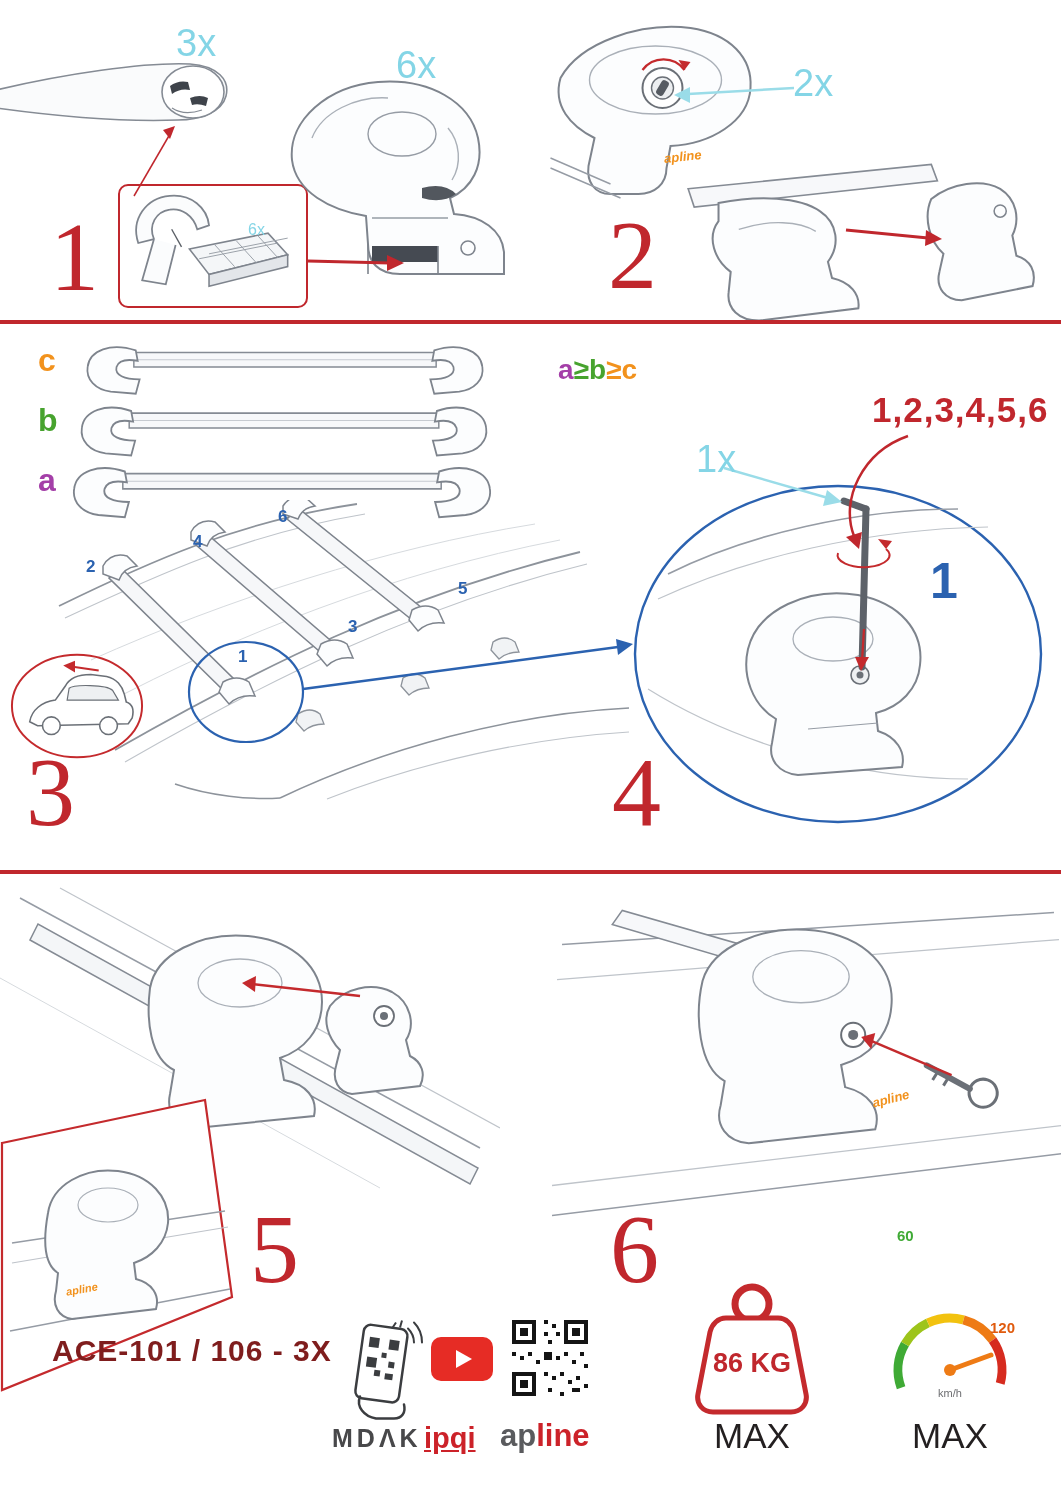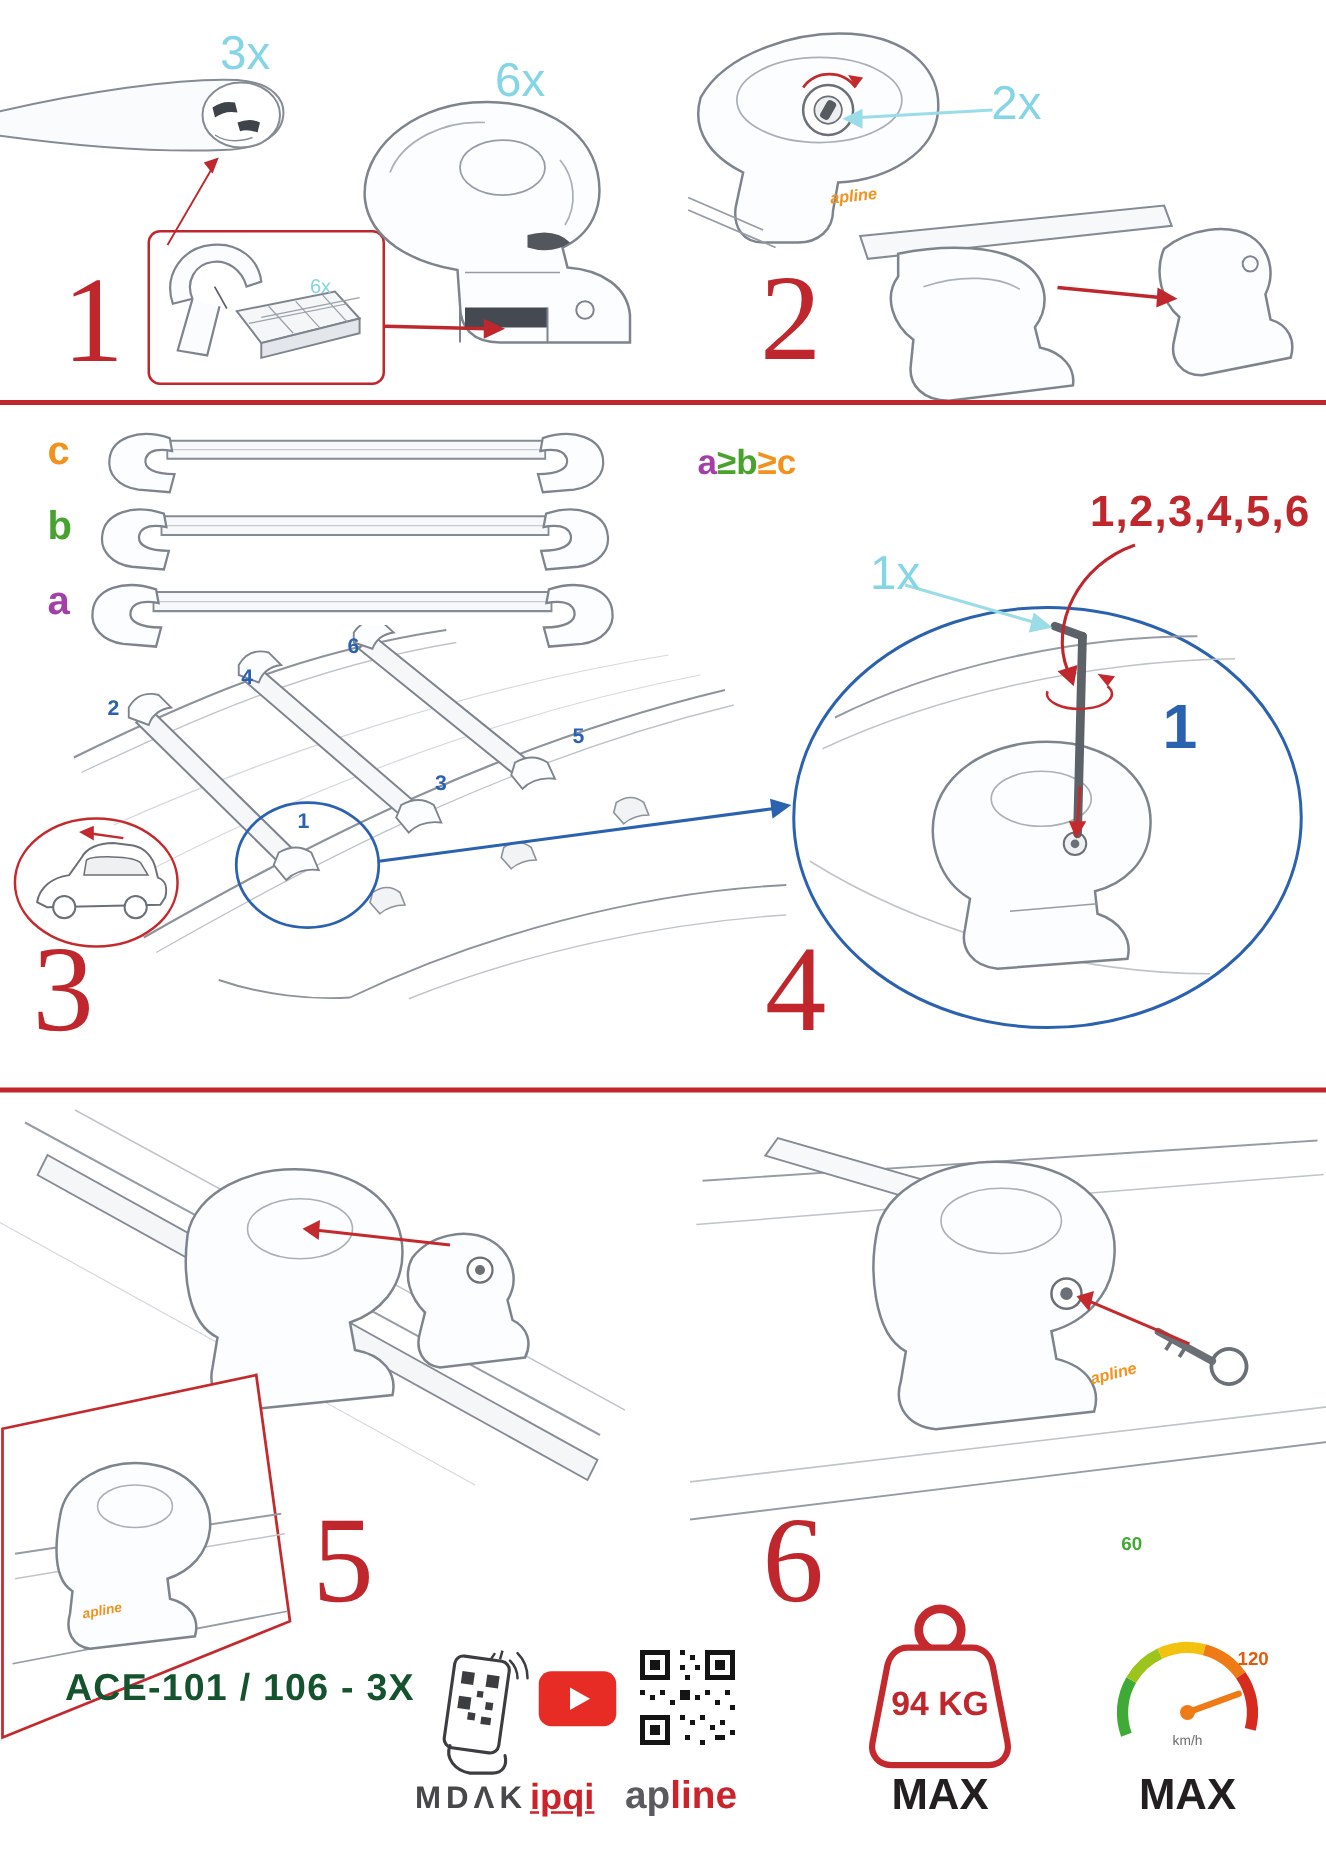--- a/index.html
+++ b/index.html
@@ -14,28 +14,28 @@
   .blue-big{color:#2b62b0;font-weight:bold;font-size:50px;line-height:1;}
   .seq{color:#c0272d;font-weight:bold;font-size:35px;line-height:1;letter-spacing:1px;}
   .divider{position:absolute;left:0;width:1061px;height:4px;background:#c0272d;}
   .barlabel{font-weight:bold;font-size:32px;line-height:1;}
   .lab-c{color:#f2921d;} .lab-b{color:#47a32e;} .lab-a{color:#a43fa8;}
   .rule{font-weight:bold;font-size:28px;line-height:1;}
   .rule-a{color:#a43fa8;} .rule-ge1{color:#47a32e;} .rule-b{color:#47a32e;}
   .rule-ge2{color:#f2921d;} .rule-c{color:#f2921d;}
   .apline-mark{color:#f2921d;font-size:13px;font-weight:bold;font-style:italic;line-height:1;}
   .redbox{position:absolute;border:2px solid #c0272d;border-radius:10px;}
-  .model{color:#14532d;font-weight:bold;font-size:30px;letter-spacing:1px;line-height:1;}
+  .model{color:#7f1d1d;font-weight:bold;font-size:30px;letter-spacing:1px;line-height:1;}
   .brandline{font-weight:bold;font-size:33px;line-height:1;letter-spacing:0;}
   .brand-black{color:#231f20;} .brand-red{color:#cc2229;}
   .mdak{color:#48484a;font-weight:bold;font-size:25px;letter-spacing:4px;line-height:1;}
   .ipqi{color:#cc2229;font-weight:bold;font-size:29px;line-height:1;text-decoration:underline;}
   .apline-gray{color:#5a5b5e;} .apline-red{color:#cc2229;}
   .aplinefoot{font-weight:bold;font-size:31px;line-height:1;}
-  .maxlabel{font-weight:bold;font-size:35px;line-height:1;color:#231f20;text-align:center;}
+  .maxlabel{font-weight:normal;font-size:35px;line-height:1;color:#231f20;text-align:center;}
   .wval{color:#c0272d;font-weight:bold;font-size:27px;line-height:1;text-align:center;}
   .sp-low{color:#3faa35;font-weight:bold;font-size:15px;line-height:1;}
   .sp-high{color:#e05b0e;font-weight:bold;font-size:15px;line-height:1;}
   .sp-unit{color:#6d6e71;font-size:11px;line-height:1;text-align:center;}
 </style>
 </head>
 <body>
 
 <div class="page">
 
@@ -351,21 +351,21 @@
         <rect x="52" y="76" width="4" height="4"></rect>
         <rect x="64" y="72" width="8" height="4"></rect>
     </g>
   </svg>
   <div class="abs aplinefoot" style="left:500px;top:1420px"><span class="apline-gray">ap</span><span class="apline-red">line</span></div>
 
   <svg class="abs" style="left:682px;top:1282px" width="140" height="140" viewBox="0 0 140 140">
     <circle cx="70" cy="22" r="17" fill="none" stroke="#c42a2d" stroke-width="7"></circle>
     <path d="M44,36 L96,36 C104,36 110,42 112,50 L124,112 C126,122 119,130 109,130 L31,130 C21,130 14,122 16,112 L28,50 C30,42 36,36 44,36 Z" fill="#ffffff" stroke="#c42a2d" stroke-width="5"></path>
   </svg>
-  <div class="abs wval" style="left:682px;top:1350px;width:140px">94 KG</div>
+  <div class="abs wval" style="left:682px;top:1350px;width:140px">86 KG</div>
   <div class="abs maxlabel" style="left:682px;top:1418px;width:140px">MAX</div>
 
   <svg class="abs" style="left:880px;top:1282px" width="140" height="140" viewBox="0 0 140 140">
     <g fill="none" stroke-width="9">
       <path d="M21.1,105.8 A52,52 0 0 1 25,62" stroke="#3faa35"></path>
       <path d="M25,62 A52,52 0 0 1 48,40.9" stroke="#9dc41b"></path>
       <path d="M48,40.9 A52,52 0 0 1 83.5,37.8" stroke="#f2c20f"></path>
       <path d="M83.5,37.8 A52,52 0 0 1 112.6,58.2" stroke="#ee7b15"></path>
       <path d="M112.6,58.2 A52,52 0 0 1 120.2,101.5" stroke="#d62b1f"></path>
     </g>

